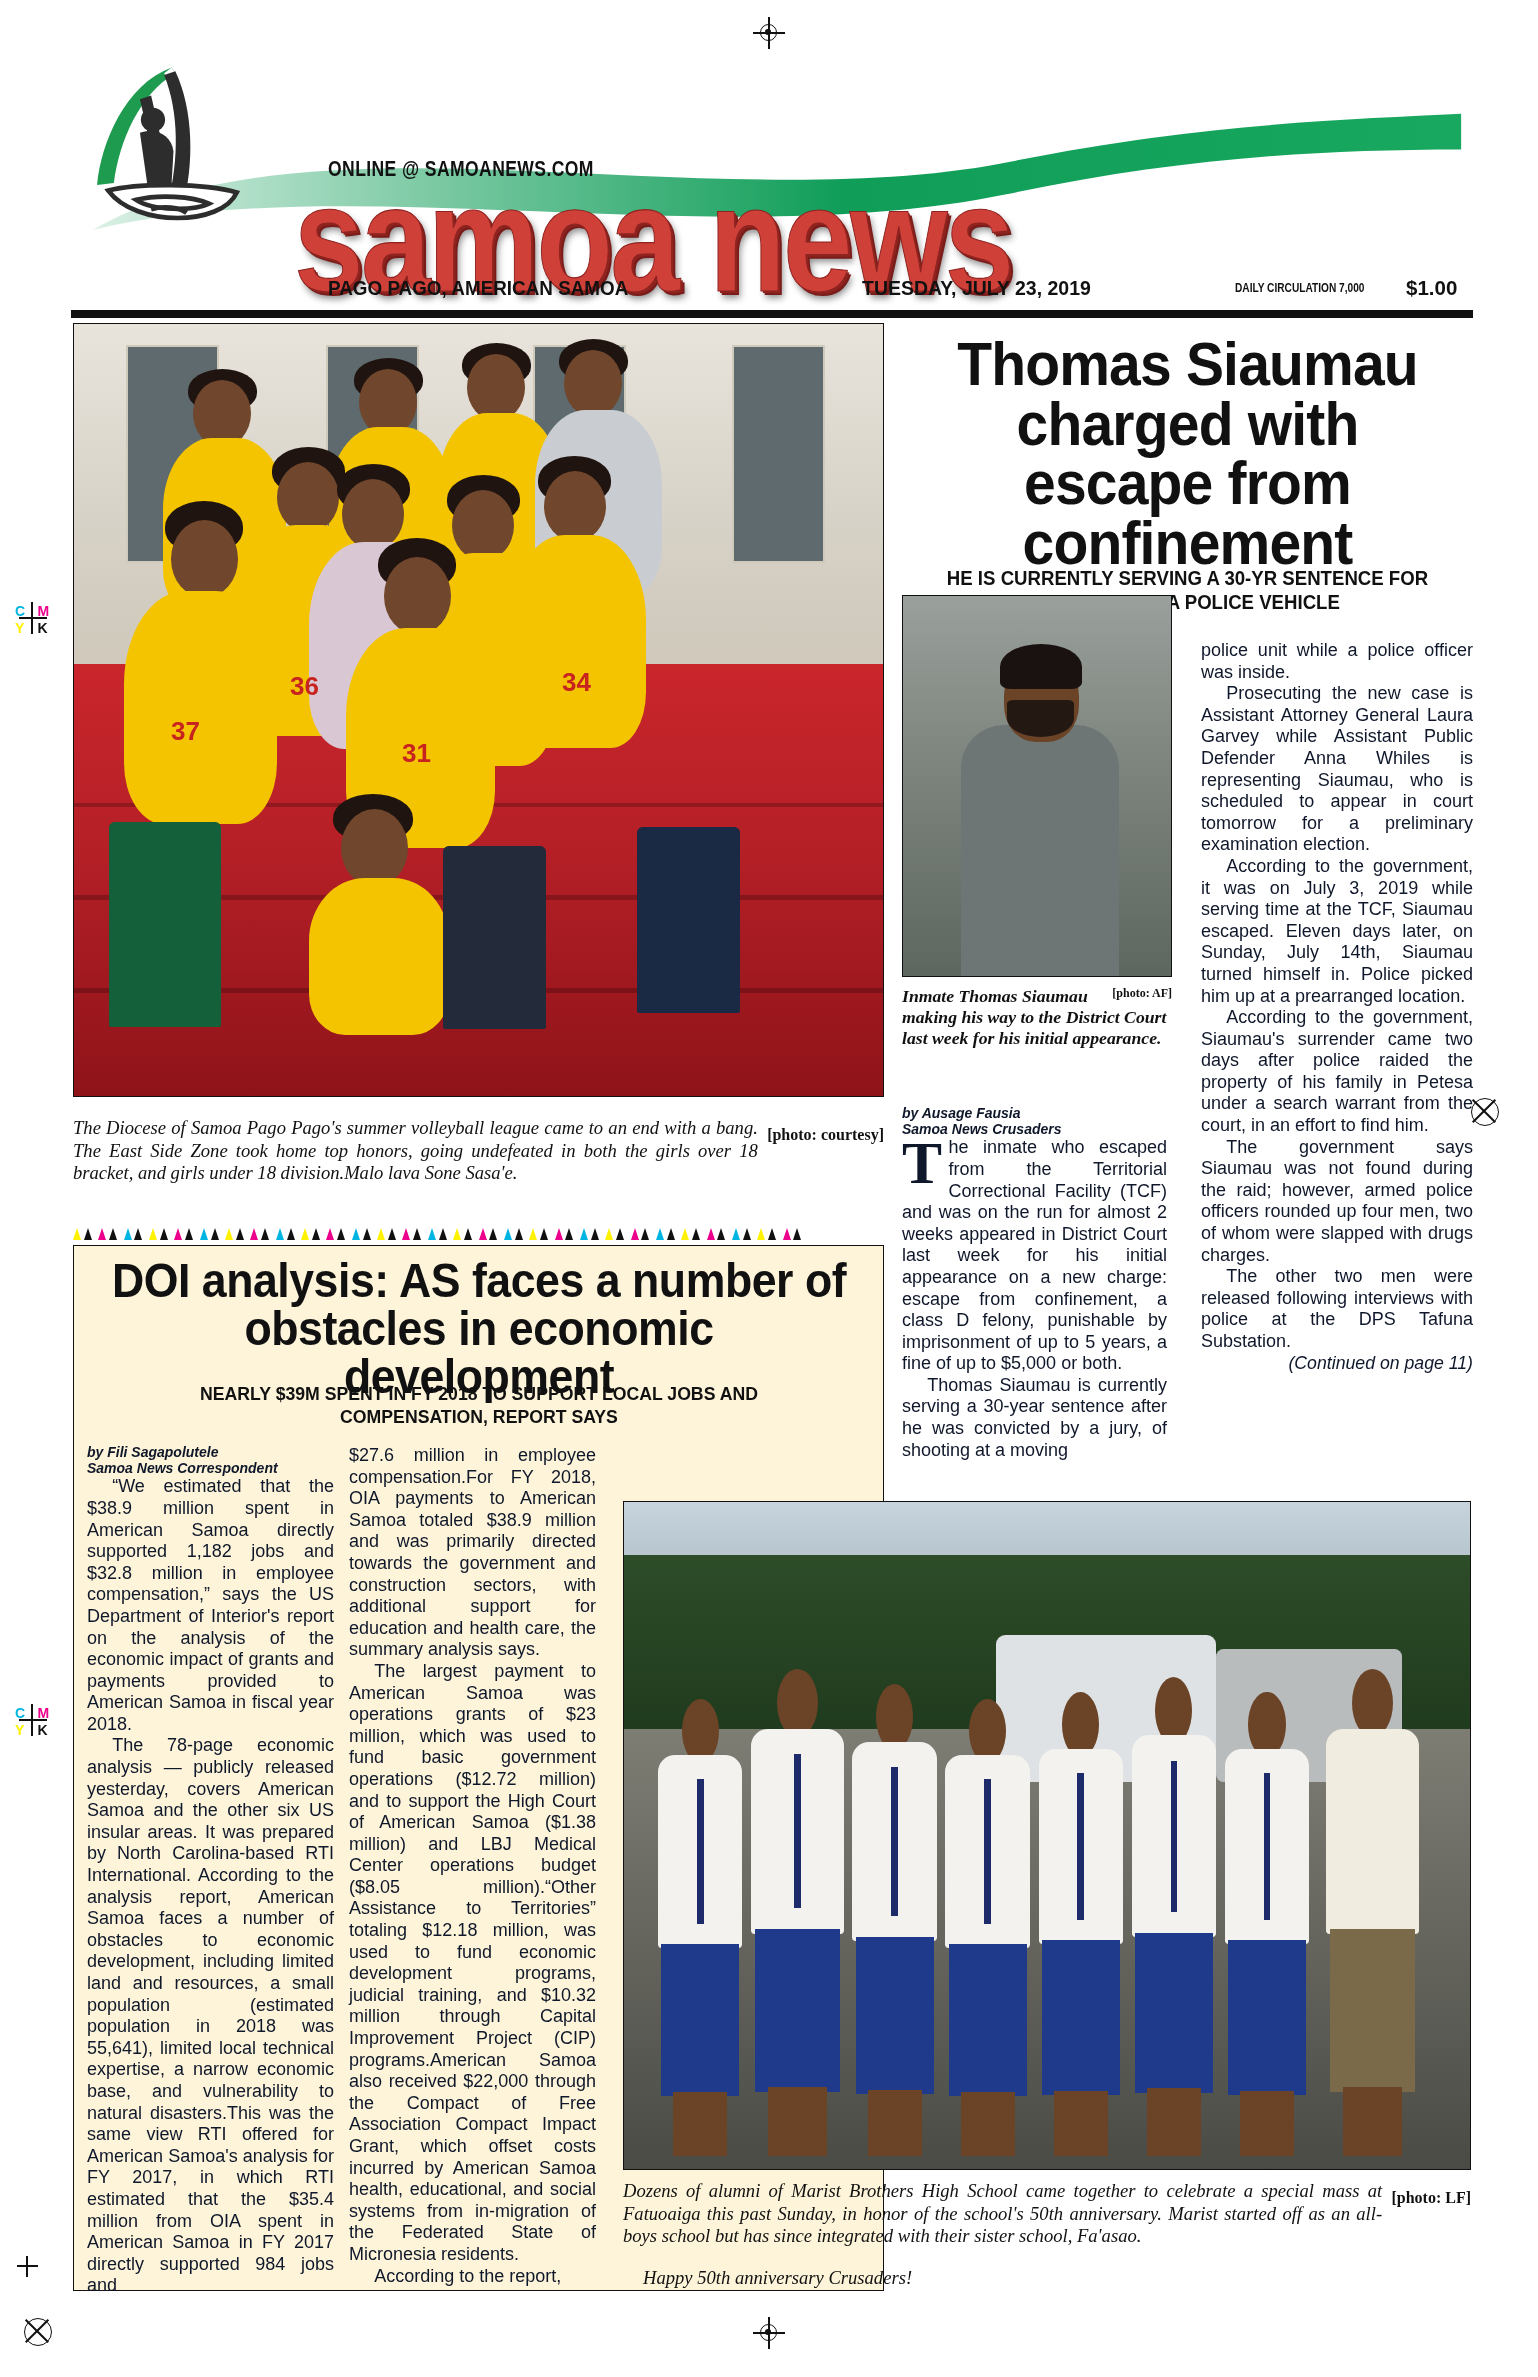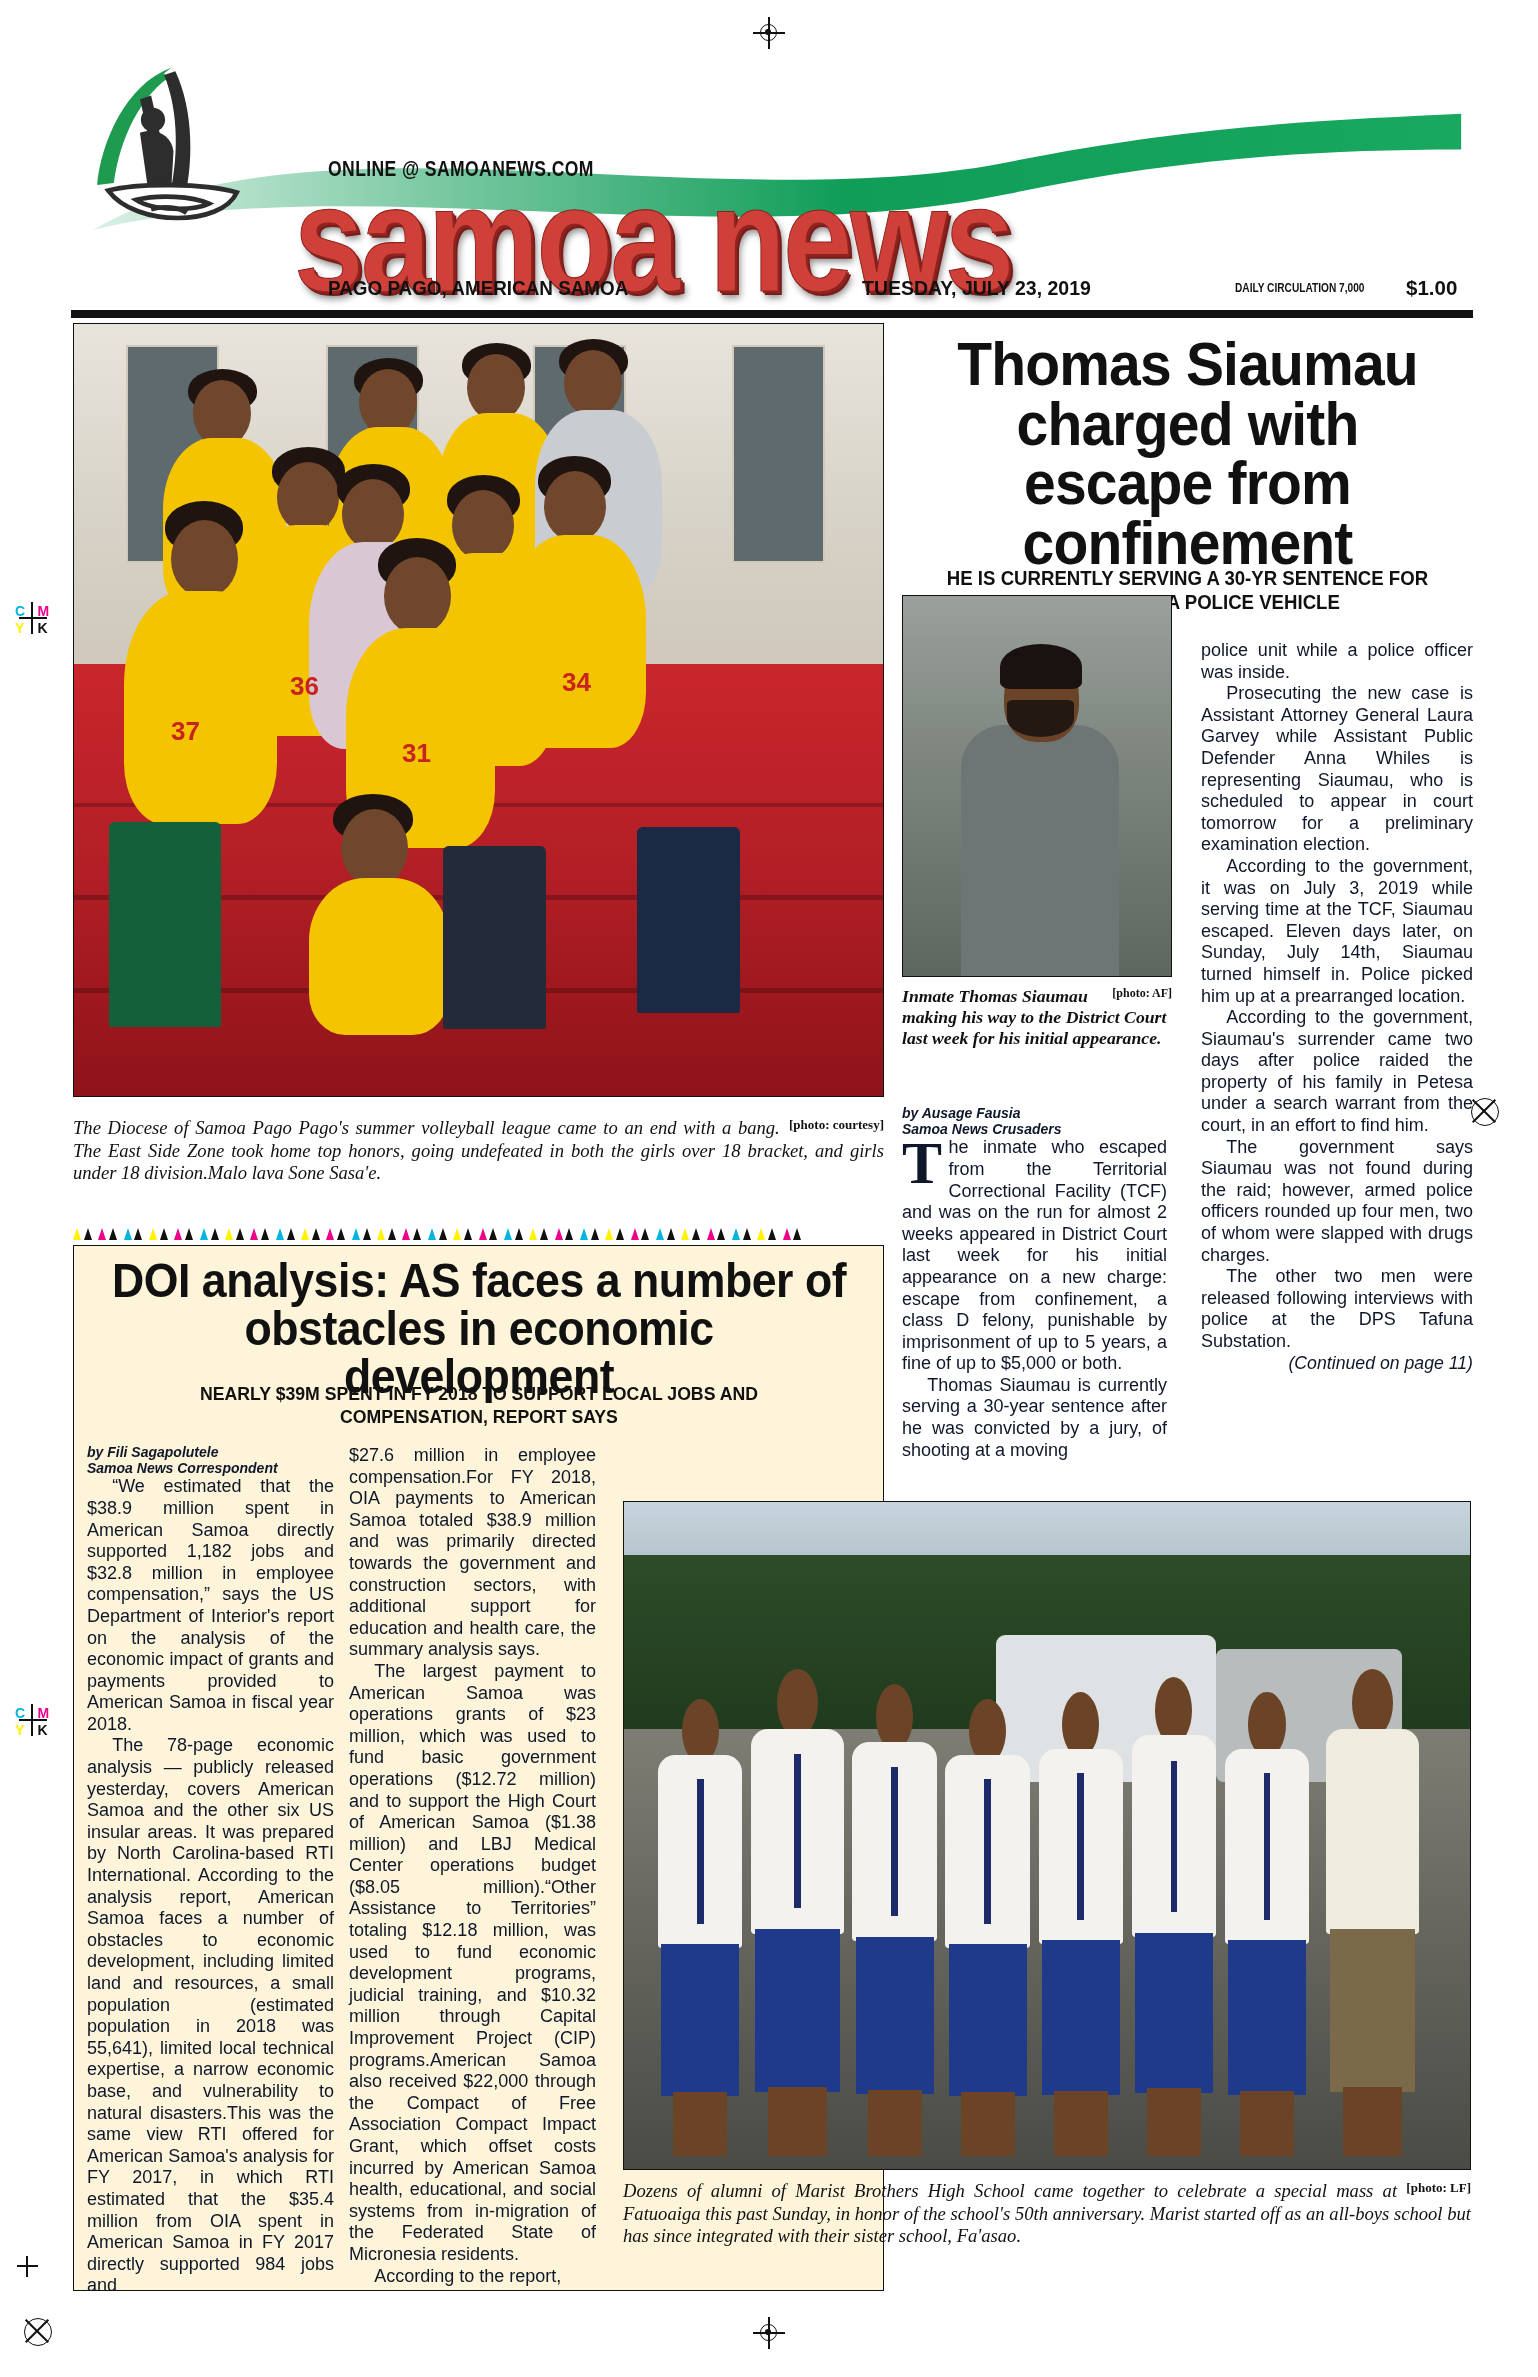--- a/index.html
+++ b/index.html
@@ -226,22 +226,23 @@
 
   
   .caption {
     position:absolute;
     font-family:"Liberation Serif", serif;
     font-style:italic;
     font-size:18.6px; line-height:1.22;
     color:#111; text-align:justify;
   }
   .caption .credit {
-    font-style:normal; font-weight:bold; font-size:13px; float:right;
+    font-style:normal; font-weight:bold; font-size:16px; float:right;
     padding-left:9.3px;
+    margin-top:8px;
   }
   .caption-inmate {
     position:absolute; left:902px; top:986px; width:270px;
     font-family:"Liberation Serif", serif; font-style:italic;
     font-weight:bold; font-size:17.7px; line-height:1.2; text-align:left;
     color:#111;
   }
   .caption-inmate .credit { font-style:normal; font-weight:bold; font-size:12px; float:right; }
 
   
@@ -578,15 +579,18 @@
       <div class="mar-shirt" style="background:#f1ece0;"></div>
       <div class="mar-skirt" style="background:#7a6a4a;"></div>
       <div class="mar-legs"></div>
     </div>
   </div>
 
   <div class="caption" style="left:623px; top:2180px; width:848px;">
     <span class="credit">[photo: LF]</span>
     <span>Dozens of alumni of Marist Brothers High School came together to celebrate a special mass at Fatuoaiga this past Sunday, in honor of the school's 50th anniversary. Marist started off as an all-boys school but has since integrated with their sister school, Fa'asao.</span>
   </div>
+  <div class="caption" style="left:643px; top:2267px; width:820px; text-align:left;">
+    <span>Happy 50th anniversary Crusaders!</span>
+  </div>
 
 </div>
 
 
 </body></html>

